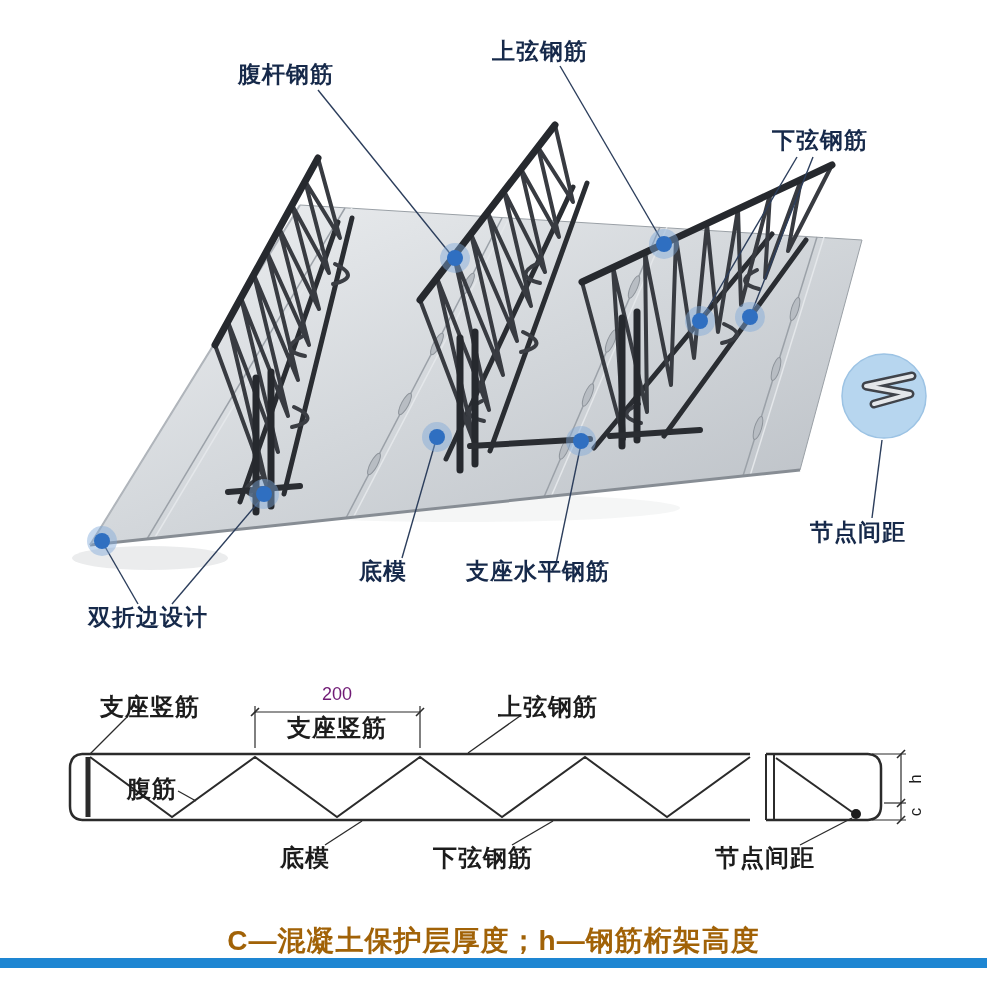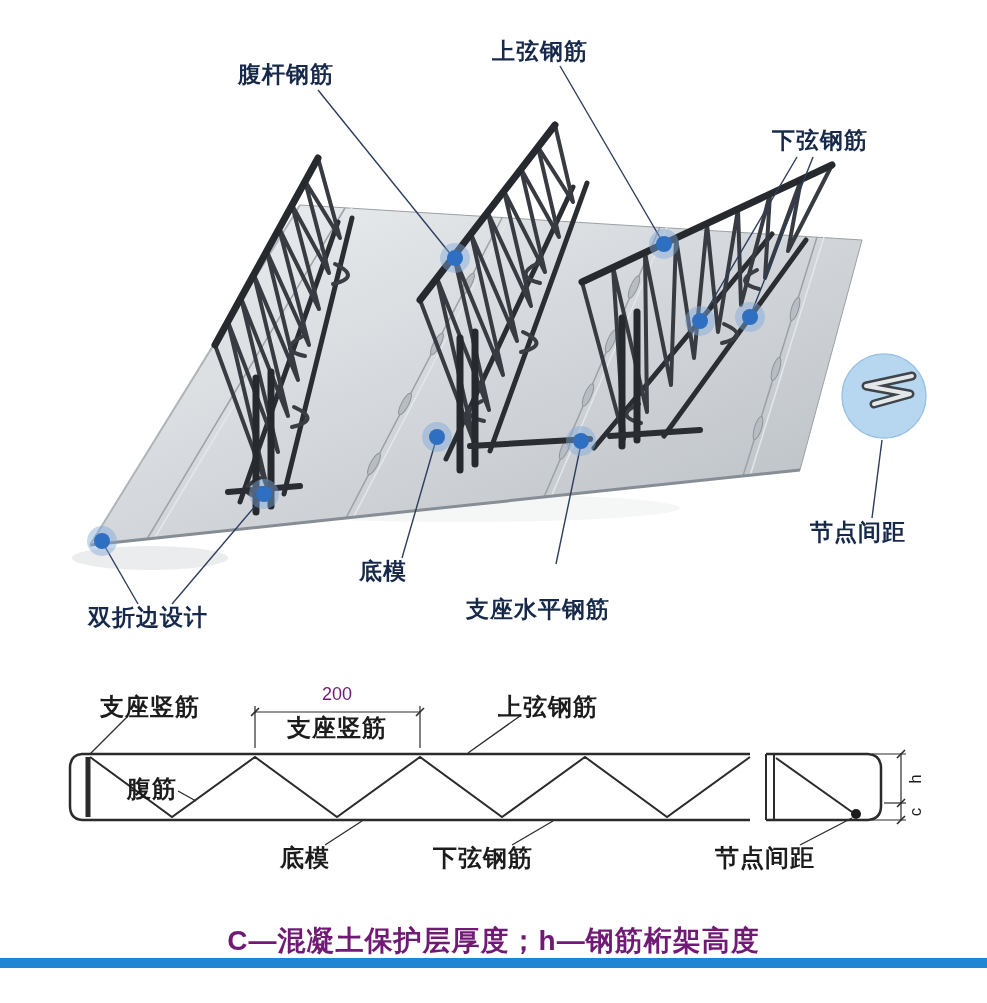--- a/index.html
+++ b/index.html
@@ -6,21 +6,21 @@
   .page{position:relative;width:987px;height:968px;background:#ffffff;overflow:hidden;
         font-family:"Liberation Sans","DejaVu Sans",sans-serif;}
   svg.art{position:absolute;left:0;top:0;display:block;}
   .lbl{position:absolute;transform:translateX(-50%);white-space:nowrap;line-height:1.1;}
   .lbl3d{color:#16294a;font-size:23px;font-weight:600;letter-spacing:1px;}
   .lbl2d{color:#1c1c1c;font-size:24px;font-weight:600;letter-spacing:1px;}
   .dim{color:#701a75;font-size:18px;font-weight:500;}
   .dimv{position:absolute;transform:translate(-50%,-50%) rotate(-90deg);color:#1c1c1c;
         font-size:17px;font-weight:500;white-space:nowrap;}
   .caption{position:absolute;left:0;top:922px;width:100%;text-align:center;
-           font-size:28px;font-weight:700;color:#701a75;letter-spacing:1px;}
+           font-size:28px;font-weight:700;color:#a16207;letter-spacing:1px;}
   .footer-bar{position:absolute;left:0;bottom:0;width:100%;height:10px;background:#1e86d2;}
 </style>
 </head>
 <body>
 
 <div class="page">
 
   <svg class="art" width="987" height="1003" viewBox="0 0 987 1003">
     <defs>
       <linearGradient id="gDeck" x1="0" y1="0" x2="1" y2="1">
@@ -209,21 +209,21 @@
         <line x1="800" y1="845" x2="852" y2="818"></line>
       </g>
     </g>
   </svg>
 
   <div class="lbl lbl3d" style="left:286px;top:62px;">腹杆钢筋</div>
   <div class="lbl lbl3d" style="left:540px;top:39px;">上弦钢筋</div>
   <div class="lbl lbl3d" style="left:820px;top:128px;">下弦钢筋</div>
   <div class="lbl lbl3d" style="left:858px;top:520px;">节点间距</div>
   <div class="lbl lbl3d" style="left:383px;top:559px;">底模</div>
-  <div class="lbl lbl3d" style="left:538px;top:597px;">支座水平钢筋</div>
+  <div class="lbl lbl3d" style="left:538px;top:559px;">支座水平钢筋</div>
   <div class="lbl lbl3d" style="left:148px;top:605px;">双折边设计</div>
 
   <div class="lbl lbl2d" style="left:150px;top:694px;">支座竖筋</div>
   <div class="lbl dim" style="left:337px;top:685px;">200</div>
   <div class="lbl lbl2d" style="left:337px;top:715px;">支座竖筋</div>
   <div class="lbl lbl2d" style="left:548px;top:694px;">上弦钢筋</div>
   <div class="lbl lbl2d" style="left:152px;top:776px;">腹筋</div>
   <div class="lbl lbl2d" style="left:305px;top:845px;">底模</div>
   <div class="lbl lbl2d" style="left:483px;top:845px;">下弦钢筋</div>
   <div class="lbl lbl2d" style="left:765px;top:845px;">节点间距</div>

